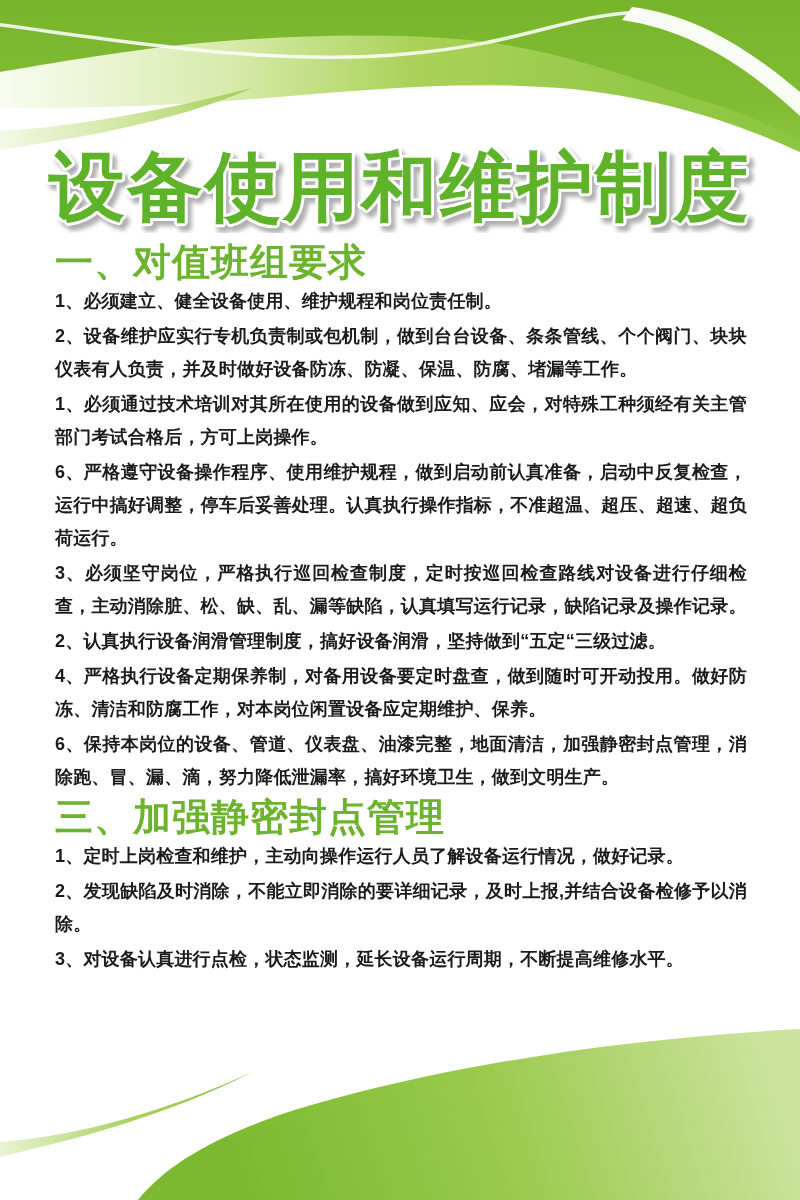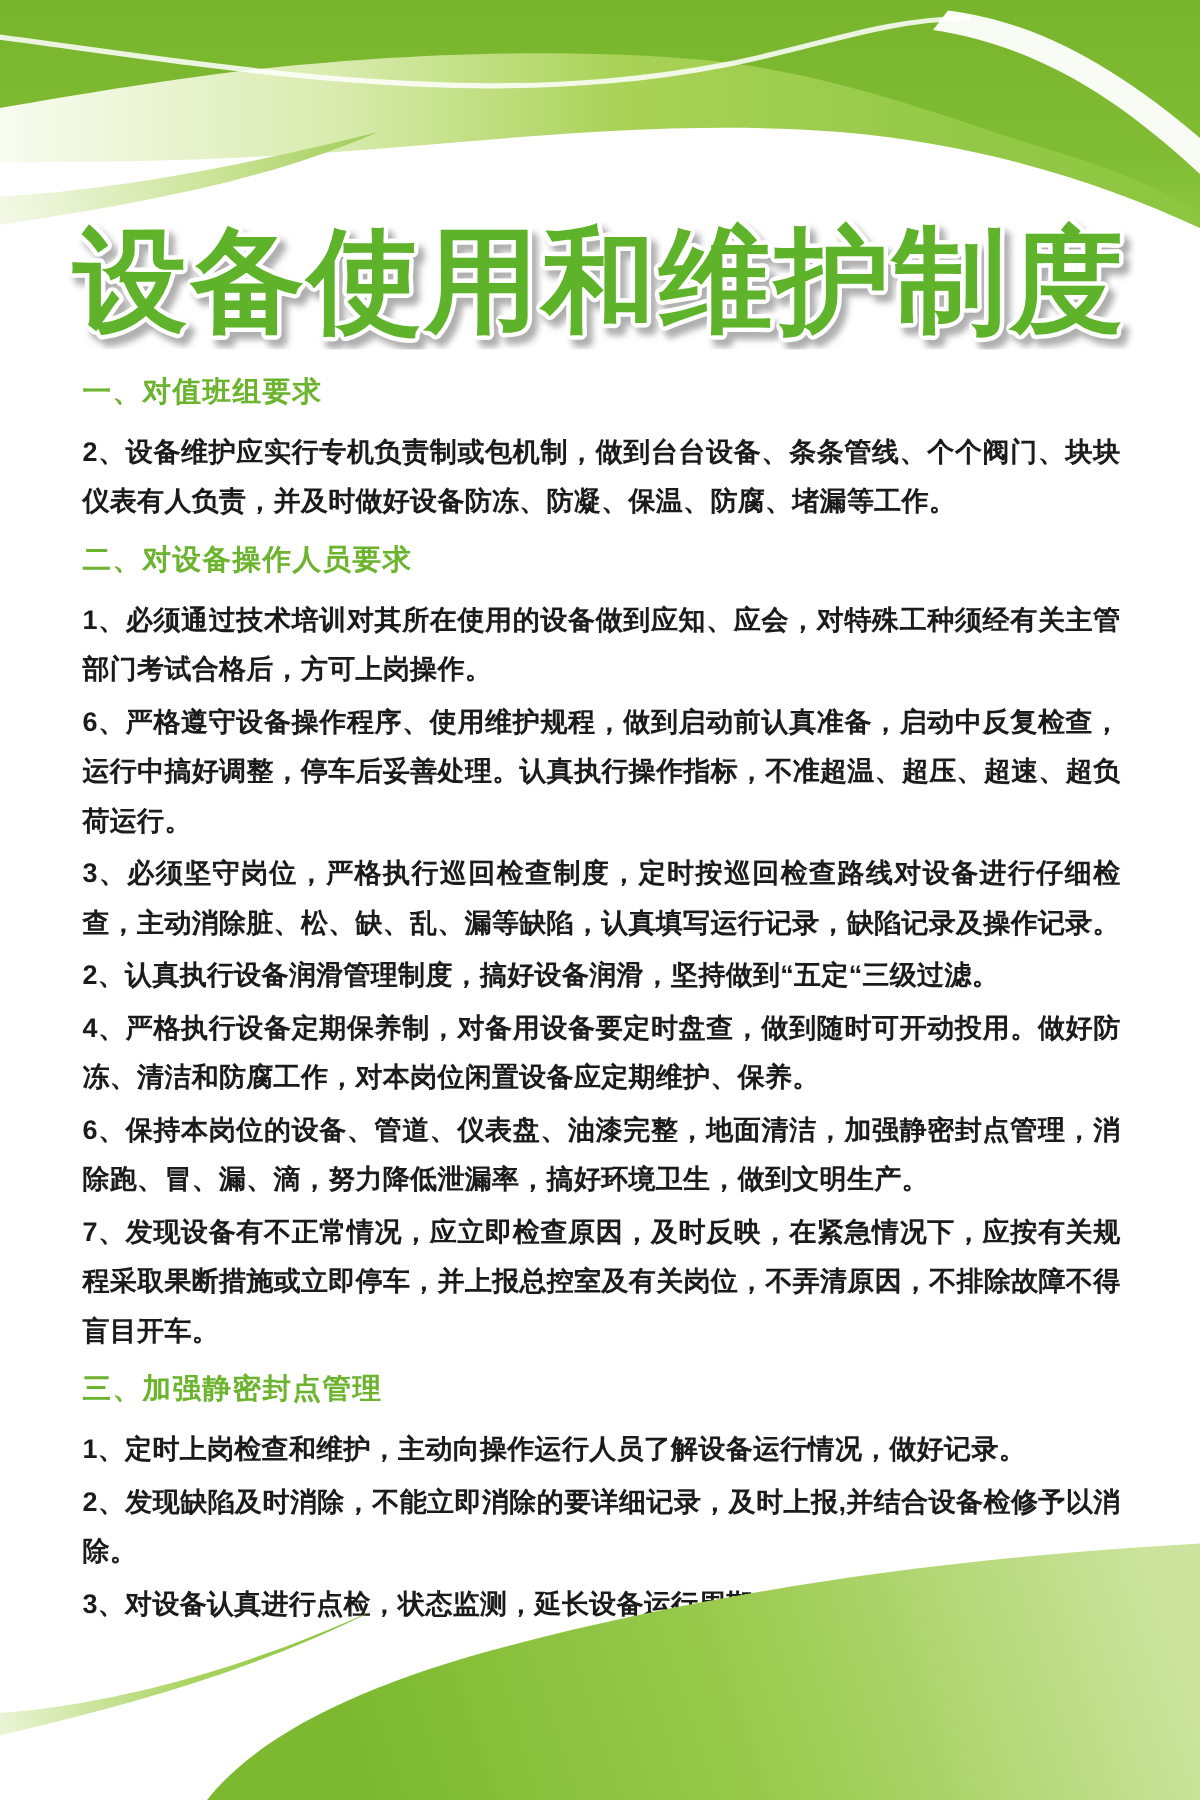--- a/index.html
+++ b/index.html
@@ -13,21 +13,21 @@
   .header-wave,.footer-wave,.title-svg{position:absolute;left:0;display:block;}
   .header-wave{top:0;}
   .title-svg{top:118px;}
   .footer-wave{bottom:0;}
   .content{
     position:absolute;
     top:239px;left:55px;width:692px;
   }
   .section-heading{
     margin:5px 0 5px;
-    font-size:19px;
+    font-size:38px;
     line-height:36px;
     font-weight:800;
     letter-spacing:1px;
     color:#6cb32e;
   }
   .rule{
     margin:0 0 2px;
     font-size:18px;
     line-height:33px;
     font-weight:700;
@@ -77,30 +77,29 @@
     <path d="M632,7 C 695,15 748,48 800,92 L800,116 C 742,62 688,30 622,20 Z" fill="#ffffff" opacity="0.95"></path>
   </svg>
 
   <svg class="title-svg" width="800" height="115" viewBox="0 0 800 115" xmlns="http://www.w3.org/2000/svg">
     <text x="400" y="95" text-anchor="middle" font-family="Liberation Sans, DejaVu Sans, sans-serif" font-size="76" font-weight="900" letter-spacing="2" fill="#5fb32a" stroke="#ffffff" stroke-width="6" stroke-linejoin="round" paint-order="stroke" style="filter: drop-shadow(4px 5px 2px rgba(110,110,110,0.55));">设备使用和维护制度</text>
   </svg>
 
   <div class="content">
 
     <h2 class="section-heading">一、对值班组要求</h2>
+    <p class="rule">1、必须建立、健全设备使用、维护规程和岗位责任制。</p>
     <p class="rule">2、设备维护应实行专机负责制或包机制，做到台台设备、条条管线、个个阀门、块块仪表有人负责，并及时做好设备防冻、防凝、保温、防腐、堵漏等工作。</p>
 
-    <h2 class="section-heading">二、对设备操作人员要求</h2>
     <p class="rule">1、必须通过技术培训对其所在使用的设备做到应知、应会，对特殊工种须经有关主管部门考试合格后，方可上岗操作。</p>
     <p class="rule">6、严格遵守设备操作程序、使用维护规程，做到启动前认真准备，启动中反复检查，运行中搞好调整，停车后妥善处理。认真执行操作指标，不准超温、超压、超速、超负荷运行。</p>
     <p class="rule">3、必须坚守岗位，严格执行巡回检查制度，定时按巡回检查路线对设备进行仔细检查，主动消除脏、松、缺、乱、漏等缺陷，认真填写运行记录，缺陷记录及操作记录。</p>
     <p class="rule">2、认真执行设备润滑管理制度，搞好设备润滑，坚持做到“五定“三级过滤。</p>
     <p class="rule">4、严格执行设备定期保养制，对备用设备要定时盘查，做到随时可开动投用。做好防冻、清洁和防腐工作，对本岗位闲置设备应定期维护、保养。</p>
     <p class="rule">6、保持本岗位的设备、管道、仪表盘、油漆完整，地面清洁，加强静密封点管理，消除跑、冒、漏、滴，努力降低泄漏率，搞好环境卫生，做到文明生产。</p>
-    <p class="rule">7、发现设备有不正常情况，应立即检查原因，及时反映，在紧急情况下，应按有关规程采取果断措施或立即停车，并上报总控室及有关岗位，不弄清原因，不排除故障不得盲目开车。</p>
 
     <h2 class="section-heading">三、加强静密封点管理</h2>
     <p class="rule">1、定时上岗检查和维护，主动向操作运行人员了解设备运行情况，做好记录。</p>
     <p class="rule">2、发现缺陷及时消除，不能立即消除的要详细记录，及时上报,并结合设备检修予以消除。</p>
     <p class="rule">3、对设备认真进行点检，状态监测，延长设备运行周期，不断提高维修水平。</p>
 
   </div>
 
   <svg class="footer-wave" width="800" height="185" viewBox="0 0 800 185" xmlns="http://www.w3.org/2000/svg">
     <defs>

